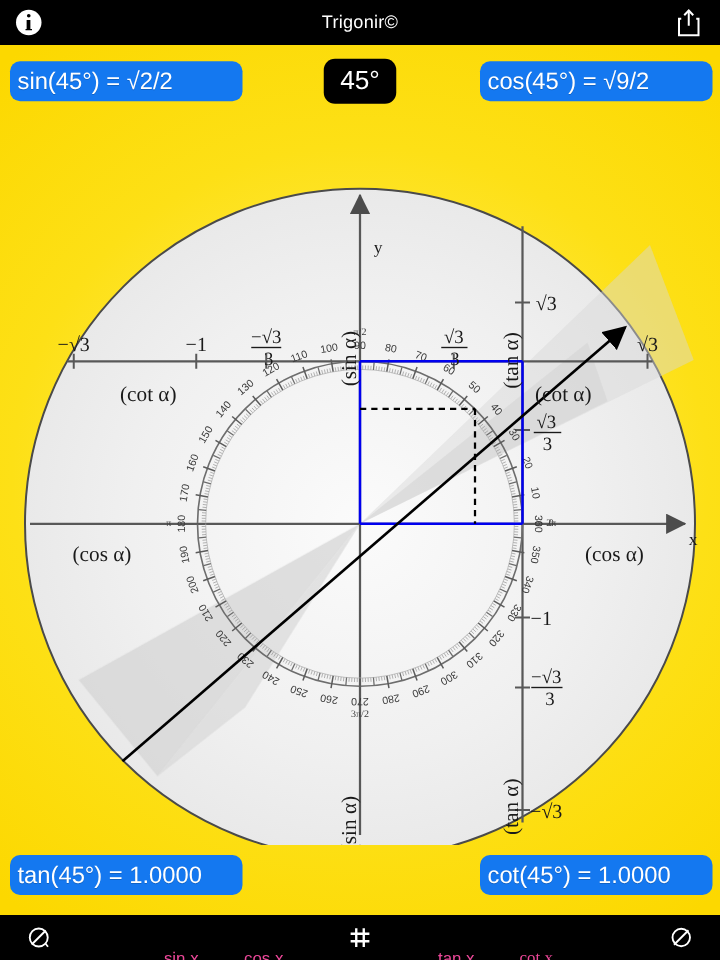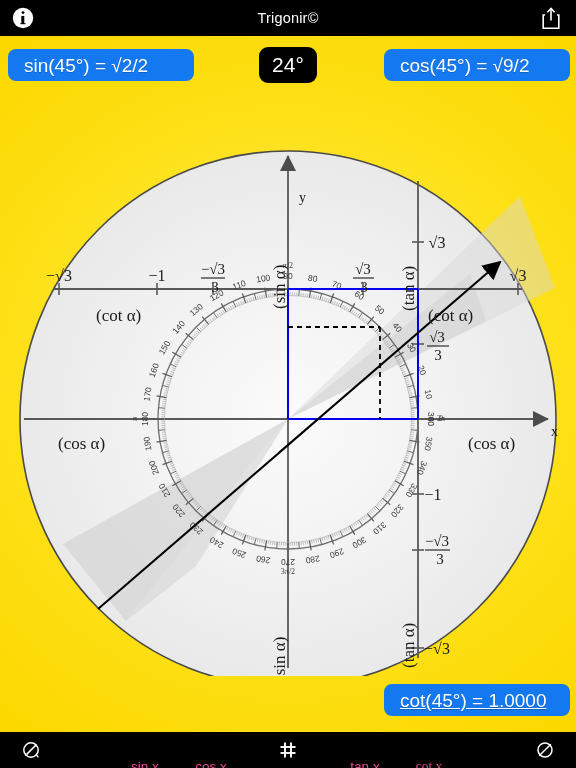--- a/index.html
+++ b/index.html
@@ -27,28 +27,28 @@
   .stage{
     position:absolute;left:0;top:36px;width:576px;height:696px;
     background:
       radial-gradient(ellipse 78% 62% at 50% 50%, #fff27a 0%, #ffe83c 34%, #fde016 62%, #fcd800 100%);
   }
 
   
   .pill{
     position:absolute;background:#1478f0;border-radius:8px;
     color:#fff;font-size:19px;line-height:1;
-    display:flex;align-items:center;padding:0 16px;
+    display:flex;align-items:center;padding:0 6px;
     box-sizing:border-box;white-space:nowrap;
     text-shadow:0 1px 0 rgba(0,0,0,.18);
   }
   .pill.sin {left:8px;  top:13px; width:186px;height:32px;}
   .pill.cos {left:384px;top:13px; width:186px;height:32px;}
   .pill.tan {left:8px;  top:648px;width:186px;height:32px;}
-  .pill.cot {left:384px;top:648px;width:186px;height:32px;text-decoration:underline;}
+  .pill.cot {left:384px;top:648px;width:186px;height:32px;}
 
   .angle-badge{
     position:absolute;left:259px;top:11px;width:58px;height:36px;
     background:#000;border-radius:9px;color:#fff;
     font-size:21px;display:flex;align-items:center;justify-content:center;
   }
 
   
   .diagram{position:absolute;left:0;top:40px;width:576px;height:600px;}
   .diagram svg{display:block;}
@@ -87,21 +87,21 @@
         <path d="M5 9 H3.2 V22.2 H18.8 V9 H17" fill="none" stroke="#ffffff" stroke-width="1.6"></path>
         <line x1="11" y1="2.4" x2="11" y2="14.6" stroke="#ffffff" stroke-width="1.6"></line>
         <path d="M7.4 6.2 L11 2.4 L14.6 6.2" fill="none" stroke="#ffffff" stroke-width="1.6" stroke-linejoin="miter"></path>
       </svg>
     </div>
   </div>
 
   <div class="stage">
 
     <div class="pill sin">sin(45°) = √2/2</div>
-    <div class="angle-badge">24°</div>
+    <div class="angle-badge">45°</div>
     <div class="pill cos">cos(45°) = √9/2</div>
 
     <div class="diagram">
       <svg width="576" height="600" viewBox="0 0 576 600">
         <defs>
           <radialGradient id="discGrad" cx="50%" cy="50%" r="62%">
             <stop offset="0%" stop-color="#fbfbfb"></stop>
             <stop offset="55%" stop-color="#f0f0f0"></stop>
             <stop offset="100%" stop-color="#e4e4e4"></stop>
           </radialGradient>
@@ -627,20 +627,21 @@
 
         <g font-family="Liberation Serif, serif" fill="#1a1a1a" text-anchor="middle">
           <text x="363" y="198" font-size="15">√3</text>
           <line x1="353" y1="202" x2="374" y2="202" stroke="#1a1a1a" stroke-width="1.1"></line>
           <text x="364" y="216" font-size="15">3</text>
         </g>
 
       </svg>
     </div>
 
+    <div class="pill tan">tan(45°) = 1.0000</div>
     <div class="pill cot">cot(45°) = 1.0000</div>
   </div>
 
   <div class="bottombar">
 
     <div class="tb-icon" style="left:8px;width:46px;">
       <svg width="20" height="20" viewBox="0 0 20 20">
         <circle cx="10" cy="10" r="7.2" fill="none" stroke="#ffffff" stroke-width="1.5"></circle>
         <line x1="4.4" y1="15.6" x2="15.6" y2="4.4" stroke="#ffffff" stroke-width="1.5"></line>
         <line x1="15.2" y1="14.6" x2="17.4" y2="17.4" stroke="#ffffff" stroke-width="1.4"></line>

